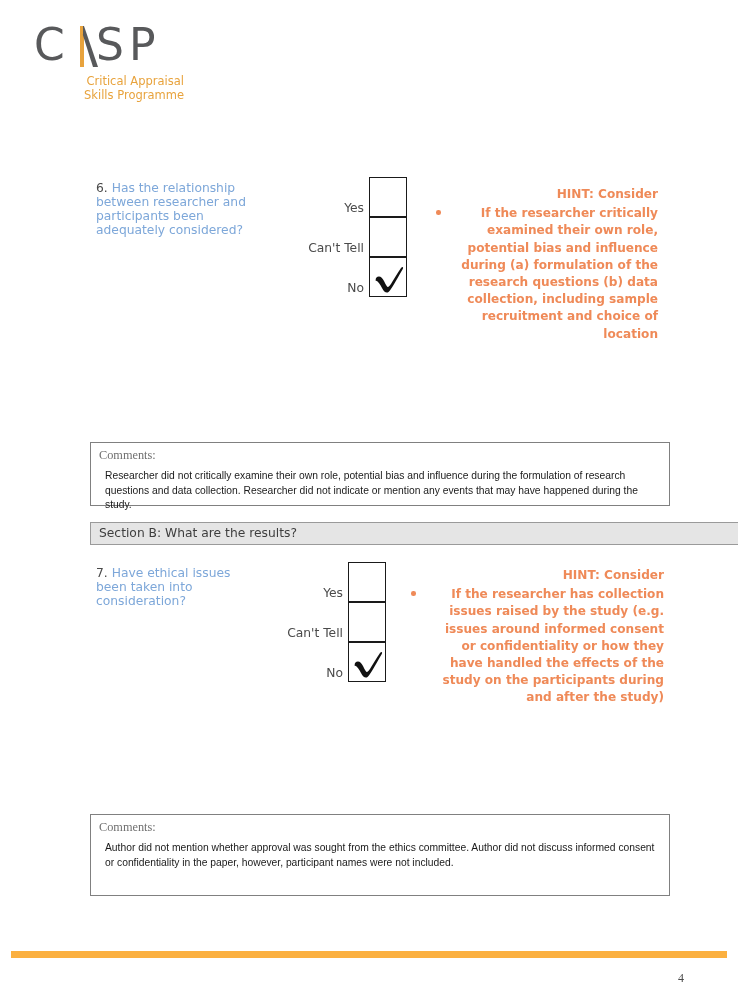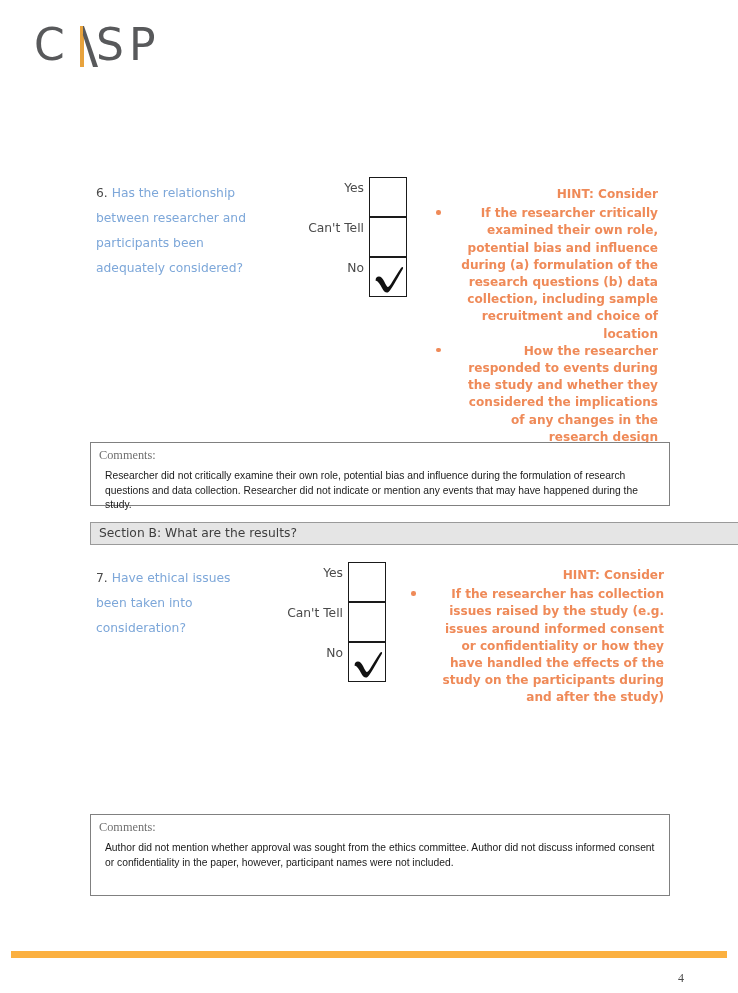--- a/index.html
+++ b/index.html
@@ -51,37 +51,37 @@
     width: 150px;
   }
 
   
   .q-block { position: absolute; left: 0; width: 738px; }
 
   .q-text {
     position: absolute;
     font-family: "DejaVu Sans", sans-serif;
     font-size: 12.3px;
-    line-height: 25px;
+    line-height: 14px;
     color: #7da7d9;
     width: 150px;
   }
   .q-num { color: #4a4a4a; }
 
   
   .choice-group { position: absolute; }
   .choice-row {
     position: relative;
     height: 40px;
     width: 110px;
   }
   .choice-label {
     position: absolute;
     right: 43px;
-    top: 4px;
+    top: 24px;
     font-family: "DejaVu Sans", sans-serif;
     font-size: 12.3px;
     color: #4a4a4a;
     white-space: nowrap;
   }
   .choice-box {
     position: absolute;
     right: 0px;
     top: 0px;
     width: 38px;
@@ -189,20 +189,24 @@
     <span class="logo-a">
       <svg width="30" height="41" viewBox="0 0 30 41" xmlns="http://www.w3.org/2000/svg">
         <polygon points="11,0 15,0 15,41 11,41" fill="#e8a33d"></polygon>
         <polygon points="11,0 15,0 29,41 24,41" fill="#58595b"></polygon>
         <polygon points="11,0 14,0 14,8 11,14" fill="#e8a33d"></polygon>
       </svg>
     </span>
     <span class="logo-s">S</span>
     <span class="logo-p">P</span>
   </div>
+  <div class="logo-sub">
+    <div>Critical Appraisal</div>
+    <div>Skills Programme</div>
+  </div>
 </div>
 
 <div class="q-block" style="top:0;">
 
   <div class="q-text" style="left:96px; top:181px;">
     <span class="q-num">6.</span>
     <span>Has the relationship between researcher and participants been adequately considered?</span>
   </div>
 
   <div class="choice-group" style="left:297px; top:177px;">
@@ -226,24 +230,20 @@
     </div>
   </div>
 
   <div class="hint" style="left:453px; top:186px;">
     <div class="hint-title">HINT: Consider</div>
     <ul>
       <li>
         <span class="bullet"></span>
         <span class="li-text">If the researcher critically examined their own role, potential bias and influence during (a) formulation of the research questions (b) data collection, including sample recruitment and choice of location</span>
       </li>
-      <li>
-        <span class="bullet"></span>
-        <span class="li-text">How the researcher responded to events during the study and whether they considered the implications of any changes in the research design</span>
-      </li>
     </ul>
   </div>
 
   <div class="comments-box" style="top:442px; height:64px;">
     <div class="comments-label">Comments:</div>
     <div class="comments-text">Researcher did not critically examine their own role, potential bias and influence during the formulation of research questions and data collection. Researcher did not indicate or mention any events that may have happened during the study.</div>
   </div>
 </div>
 
 <div class="section-bar" style="top:522px;">

